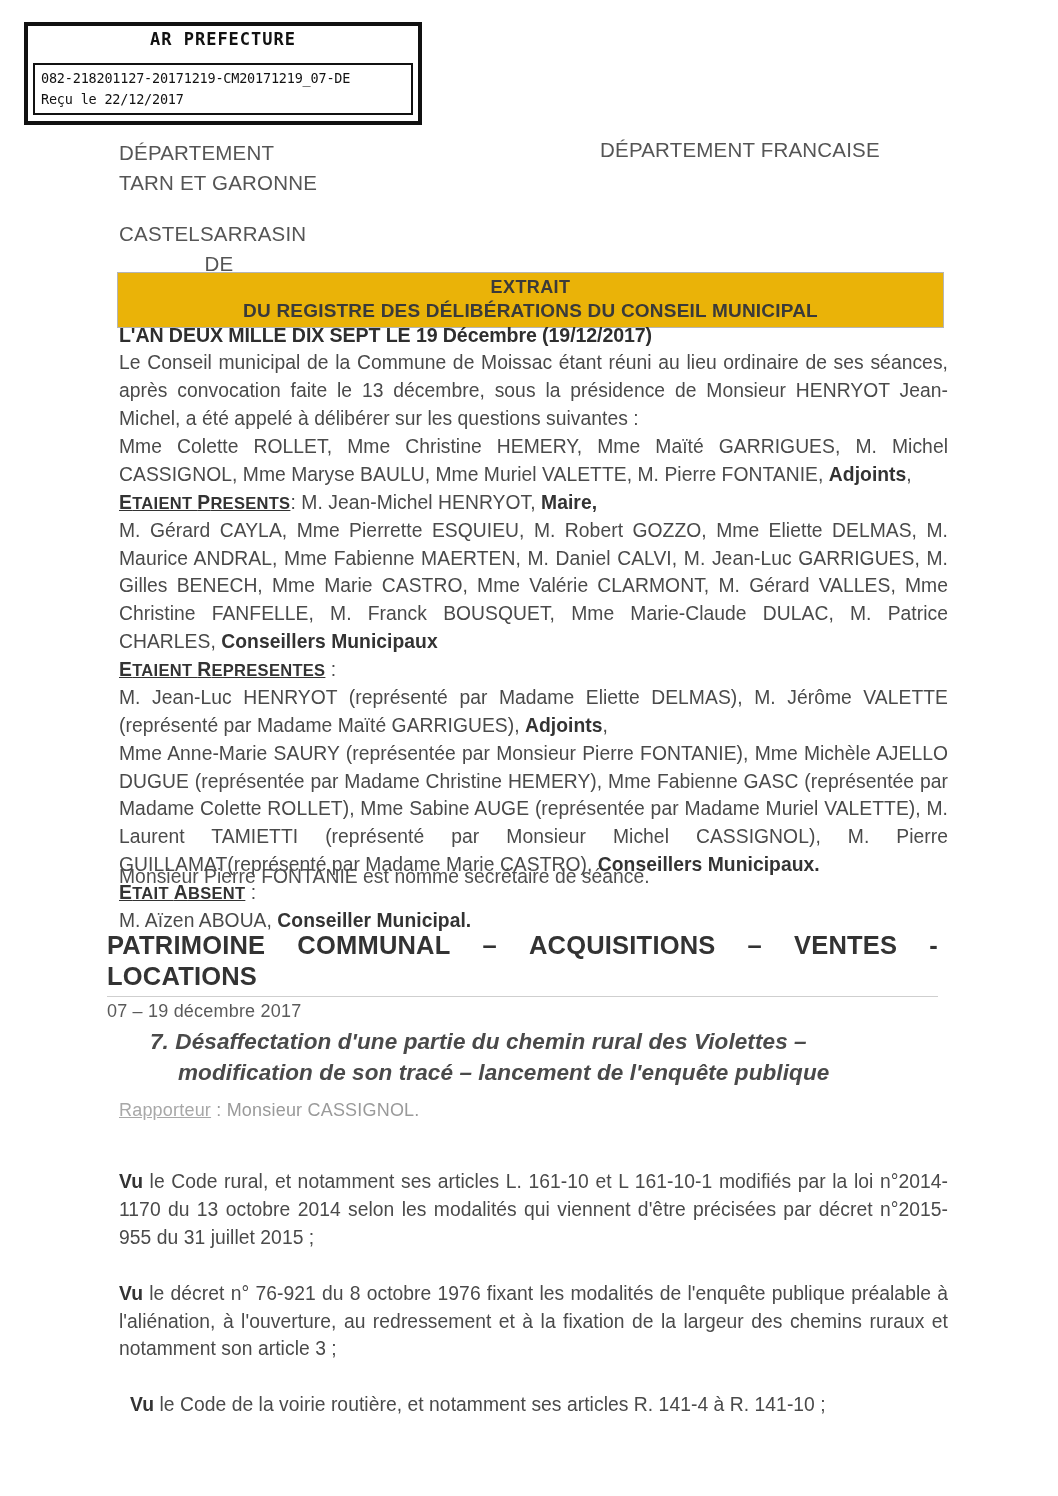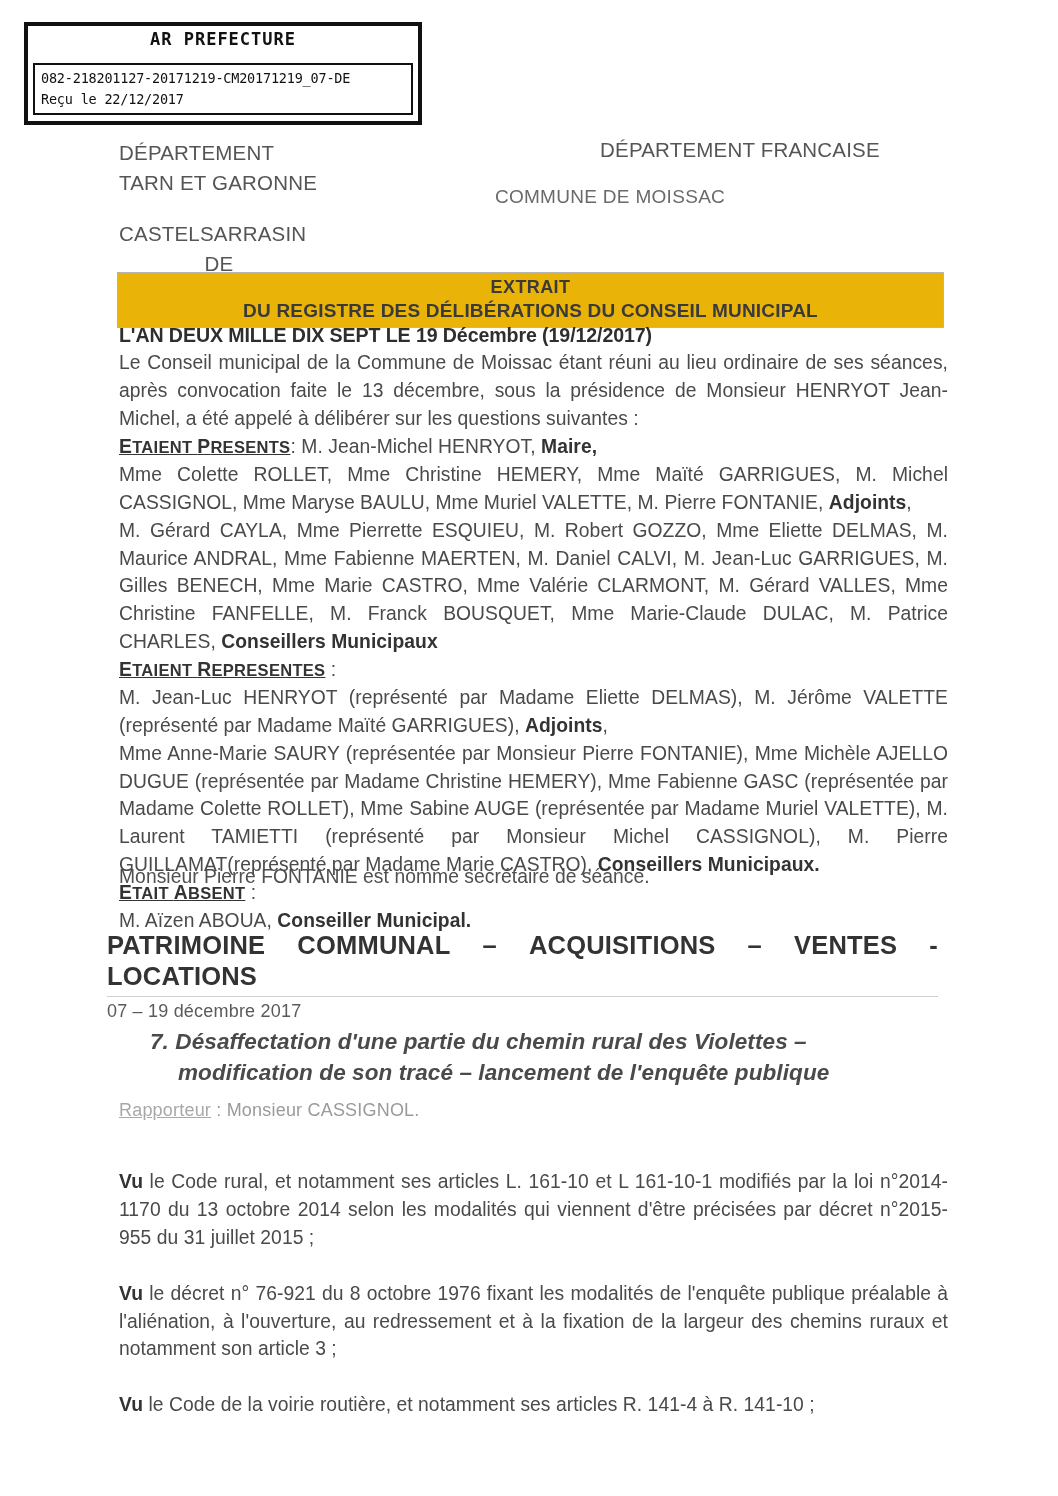--- a/index.html
+++ b/index.html
@@ -236,21 +236,21 @@
     width: 829px;
   }
   .vu {
     font-size: 19.3px;
     line-height: 1.445;
     color: #4a4a4a;
     text-align: justify;
     margin: 0 0 28px 0;
     letter-spacing: 0.05px;
   }
-  .vu:last-child { margin-bottom: 0; }
+  .vu:last-child { margin-bottom: 0; margin-left: 11px; }
   .vu.nojust { text-align: left; }
 </style>
 </head>
 <body>
 
 <div class="page">
 
   <div class="ar-stamp">
     <div class="ar-title">AR PREFECTURE</div>
     <div class="ar-box">
@@ -263,37 +263,36 @@
     <div class="hdr-left">
       <div>DÉPARTEMENT</div>
       <div>TARN ET GARONNE</div>
       <div class="blk2">
         <div>CASTELSARRASIN</div>
         <div class="ctr">DE</div>
         <div>CASTELSARRASIN</div>
       </div>
     </div>
     <div class="hdr-right">DÉPARTEMENT FRANCAISE</div>
-    <div class="hdr-commune">COMMUNE DE MOISSAC</div>
   </div>
 
   <div class="extrait-box">
     <div class="extrait-l1">EXTRAIT</div>
     <div class="extrait-l2">DU REGISTRE DES DÉLIBÉRATIONS DU CONSEIL MUNICIPAL</div>
   </div>
 
   <div class="body">
 
     <div class="line-an">L'AN DEUX MILLE DIX SEPT LE 19 Décembre (19/12/2017)</div>
 
     <p class="p">Le Conseil municipal de la Commune de Moissac étant réuni au lieu ordinaire de ses séances, après convocation faite le 13 décembre, sous la présidence de Monsieur HENRYOT Jean-Michel, a été appelé à délibérer sur les questions suivantes :</p>
 
+    <p class="p"><span>Mme Colette ROLLET, Mme Christine HEMERY, Mme Maïté GARRIGUES, M. Michel CASSIGNOL, Mme Maryse BAULU, Mme Muriel VALETTE, M. Pierre FONTANIE, </span><span class="b">Adjoints</span><span>,</span></p>
+
     <p class="p nojust"><span class="lbl"><span class="cap">E</span><span>TAIENT </span><span class="cap">P</span><span>RESENTS</span></span><span>: </span><span>M. Jean-Michel HENRYOT, </span><span class="b">Maire,</span></p>
-
-    <p class="p"><span>Mme Colette ROLLET, Mme Christine HEMERY, Mme Maïté GARRIGUES, M. Michel CASSIGNOL, Mme Maryse BAULU, Mme Muriel VALETTE, M. Pierre FONTANIE, </span><span class="b">Adjoints</span><span>,</span></p>
 
     <p class="p"><span>M. Gérard CAYLA, Mme Pierrette ESQUIEU, M. Robert GOZZO, Mme Eliette DELMAS, M. Maurice ANDRAL, Mme Fabienne MAERTEN, M. Daniel CALVI, M. Jean-Luc GARRIGUES, M. Gilles BENECH, Mme Marie CASTRO, Mme Valérie CLARMONT, M. Gérard VALLES, Mme Christine FANFELLE, M. Franck BOUSQUET, Mme Marie-Claude DULAC, M. Patrice CHARLES, </span><span class="b">Conseillers Municipaux</span></p>
 
     <p class="p nojust"><span class="lbl"><span class="cap">E</span><span>TAIENT </span><span class="cap">R</span><span>EPRESENTES</span></span><span> :</span></p>
 
     <p class="p"><span>M. Jean-Luc HENRYOT (représenté par Madame Eliette DELMAS),  M.  Jérôme VALETTE (représenté par Madame Maïté GARRIGUES), </span><span class="b">Adjoints</span><span>,</span></p>
 
     <p class="p"><span>Mme Anne-Marie SAURY (représentée par Monsieur Pierre FONTANIE), Mme Michèle AJELLO DUGUE (représentée par Madame Christine HEMERY), Mme Fabienne GASC (représentée par Madame Colette ROLLET), Mme Sabine AUGE (représentée par Madame Muriel VALETTE), M. Laurent TAMIETTI (représenté par Monsieur Michel CASSIGNOL), M. Pierre GUILLAMAT(représenté par Madame Marie CASTRO), </span><span class="b">Conseillers Municipaux.</span></p>
 
     <p class="p nojust"><span class="lbl"><span class="cap">E</span><span>TAIT </span><span class="cap">A</span><span>BSENT</span></span><span> :</span></p>

